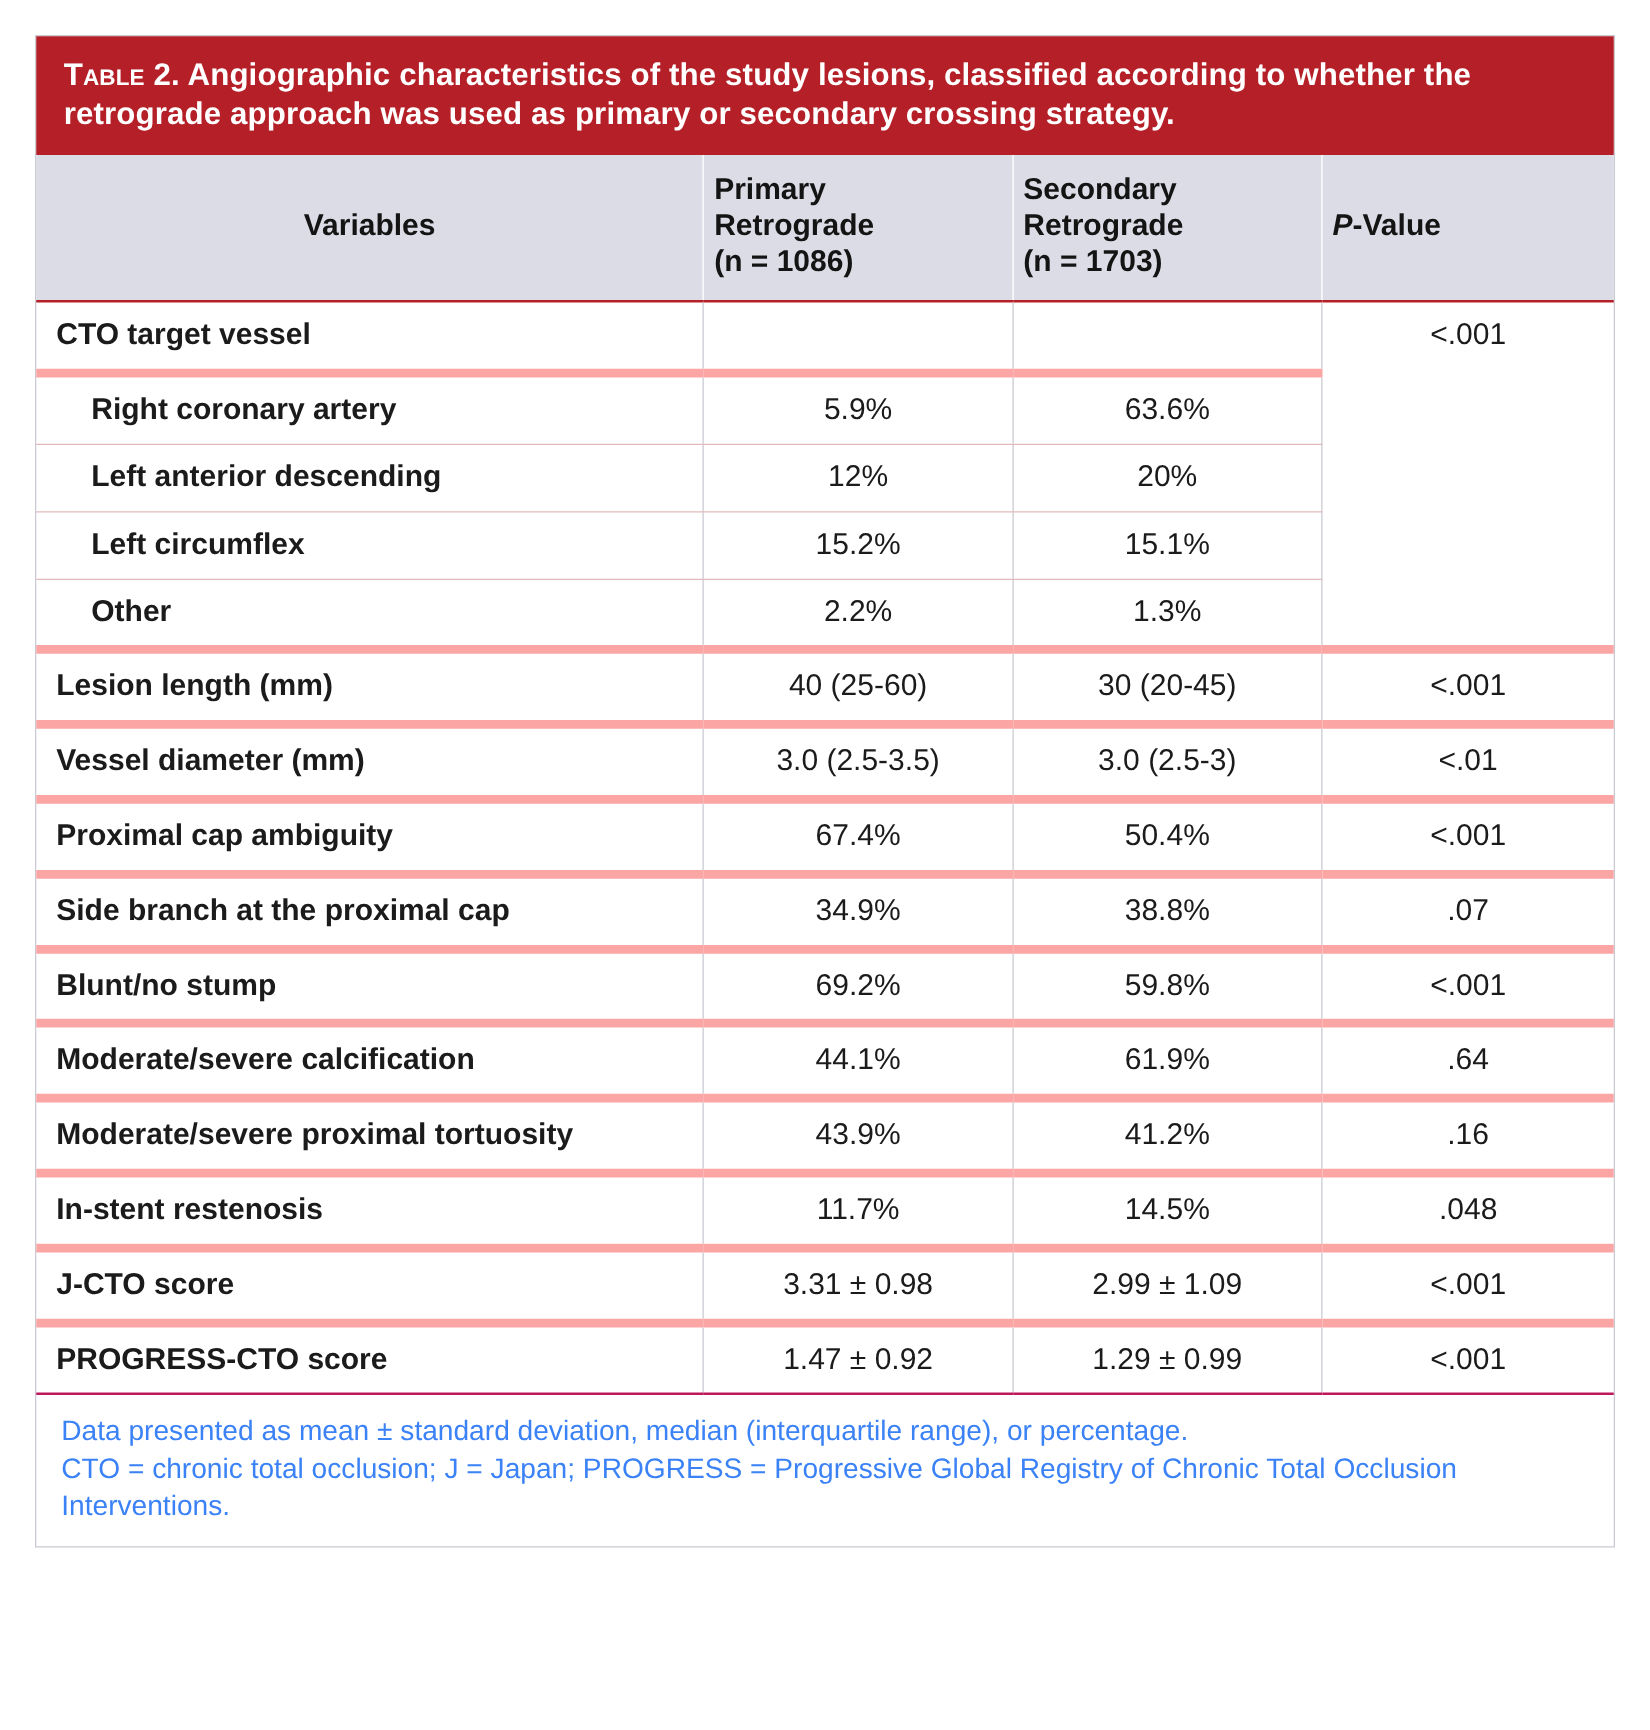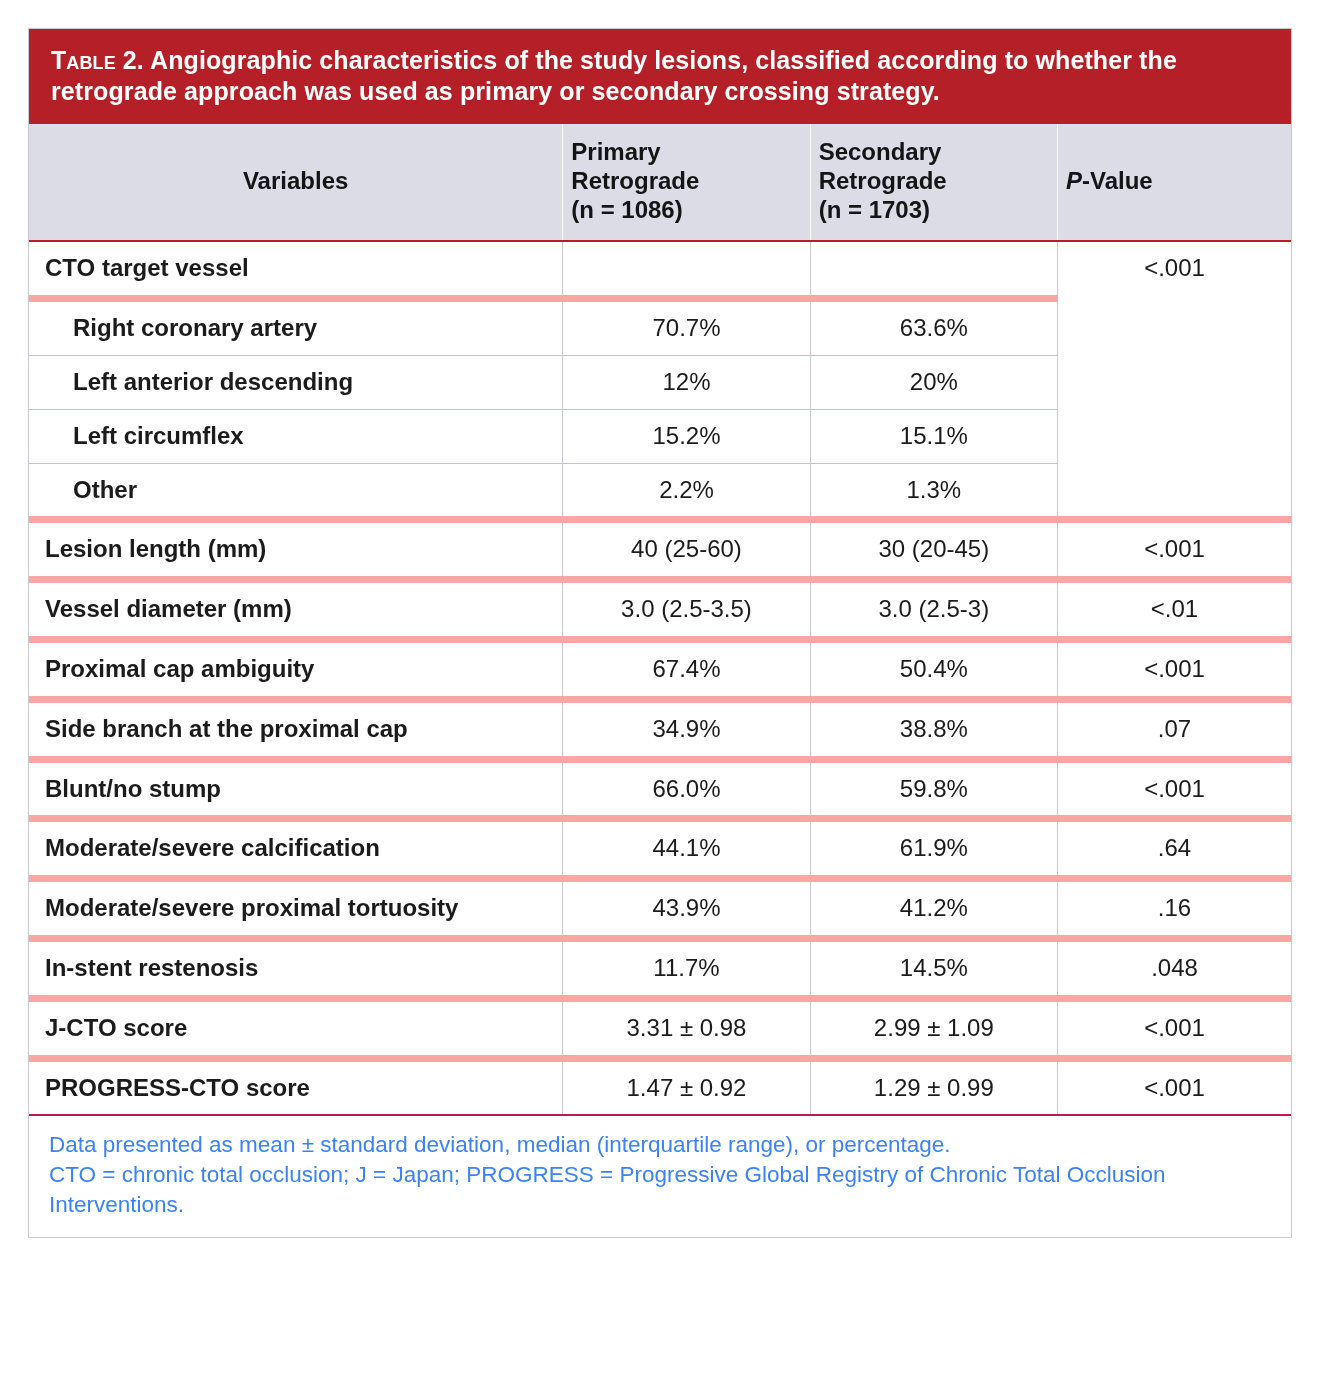--- a/index.html
+++ b/index.html
@@ -153,21 +153,21 @@
       </thead>
       <tbody id="tbody">
           <tr>
             <td class="var">CTO target vessel</td>
             <td class="num"></td>
             <td class="num"></td>
             <td class="pval-span" rowspan="5">&lt;.001</td>
           </tr>
           <tr class="nosep">
             <td class="var sub">Right coronary artery</td>
-            <td class="num">70.7%</td>
+            <td class="num">5.9%</td>
             <td class="num">63.6%</td>
           </tr>
           <tr class="nosep">
             <td class="var sub">Left anterior descending</td>
             <td class="num">12%</td>
             <td class="num">20%</td>
           </tr>
           <tr class="nosep">
             <td class="var sub">Left circumflex</td>
             <td class="num">15.2%</td>
@@ -197,21 +197,21 @@
             <td class="pval">&lt;.001</td>
           </tr>
           <tr>
             <td class="var">Side branch at the proximal cap</td>
             <td class="num">34.9%</td>
             <td class="num">38.8%</td>
             <td class="pval">.07</td>
           </tr>
           <tr>
             <td class="var">Blunt/no stump</td>
-            <td class="num">66.0%</td>
+            <td class="num">69.2%</td>
             <td class="num">59.8%</td>
             <td class="pval">&lt;.001</td>
           </tr>
           <tr>
             <td class="var">Moderate/severe calcification</td>
             <td class="num">44.1%</td>
             <td class="num">61.9%</td>
             <td class="pval">.64</td>
           </tr>
           <tr>

